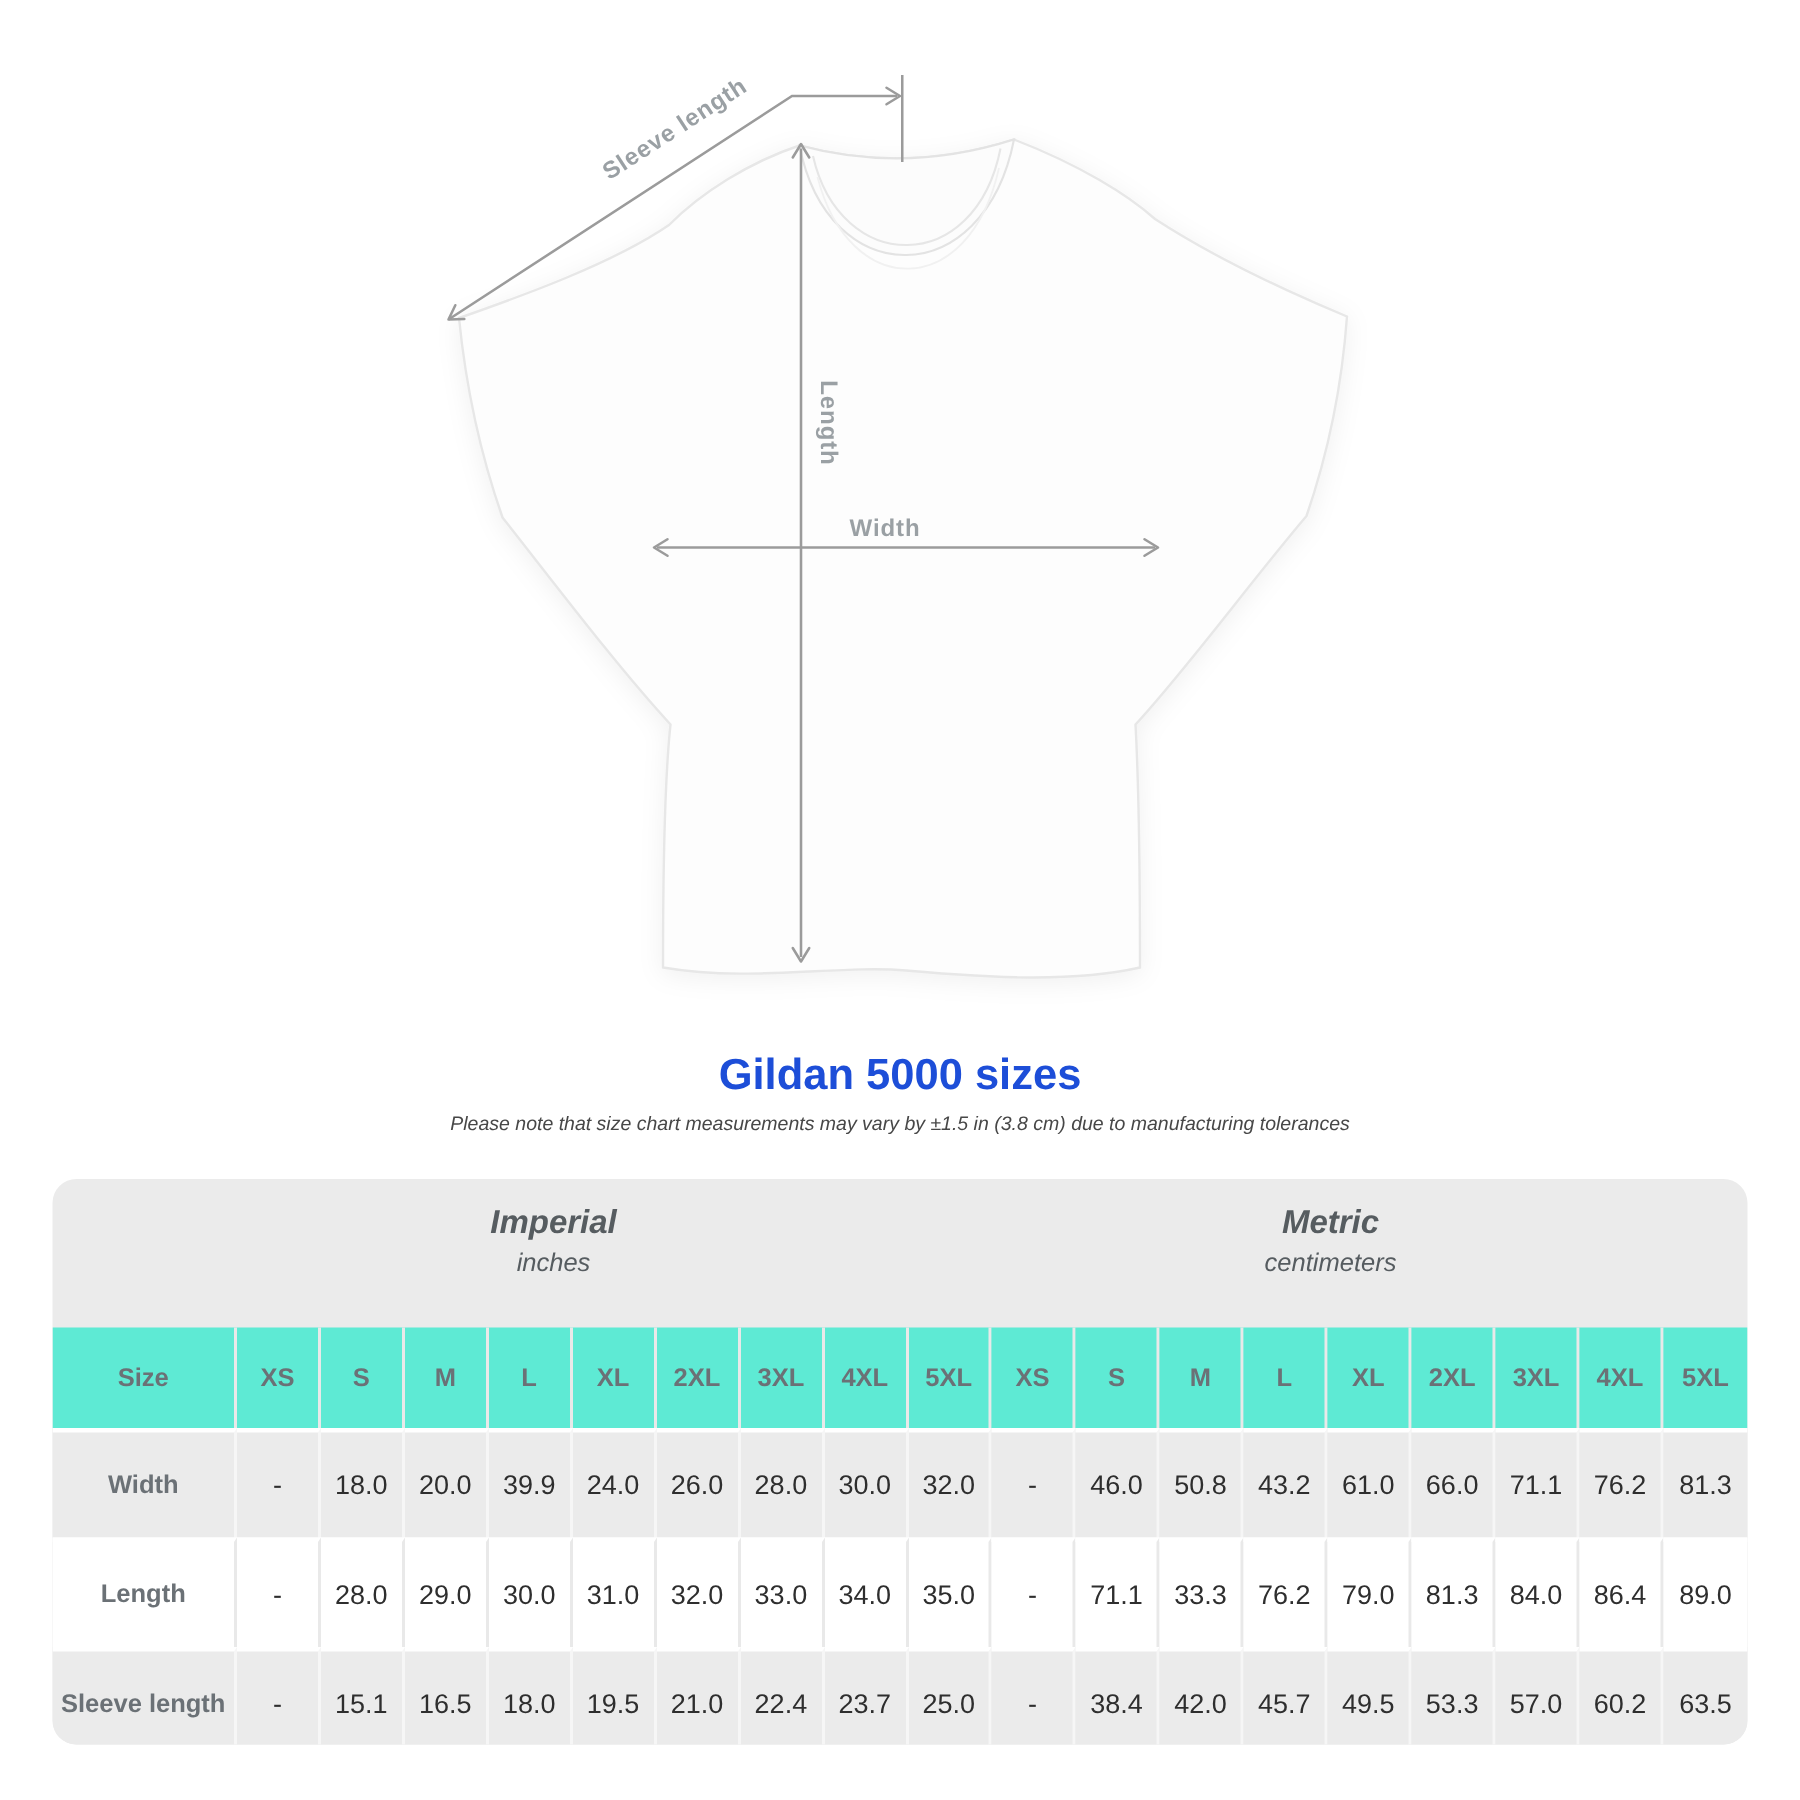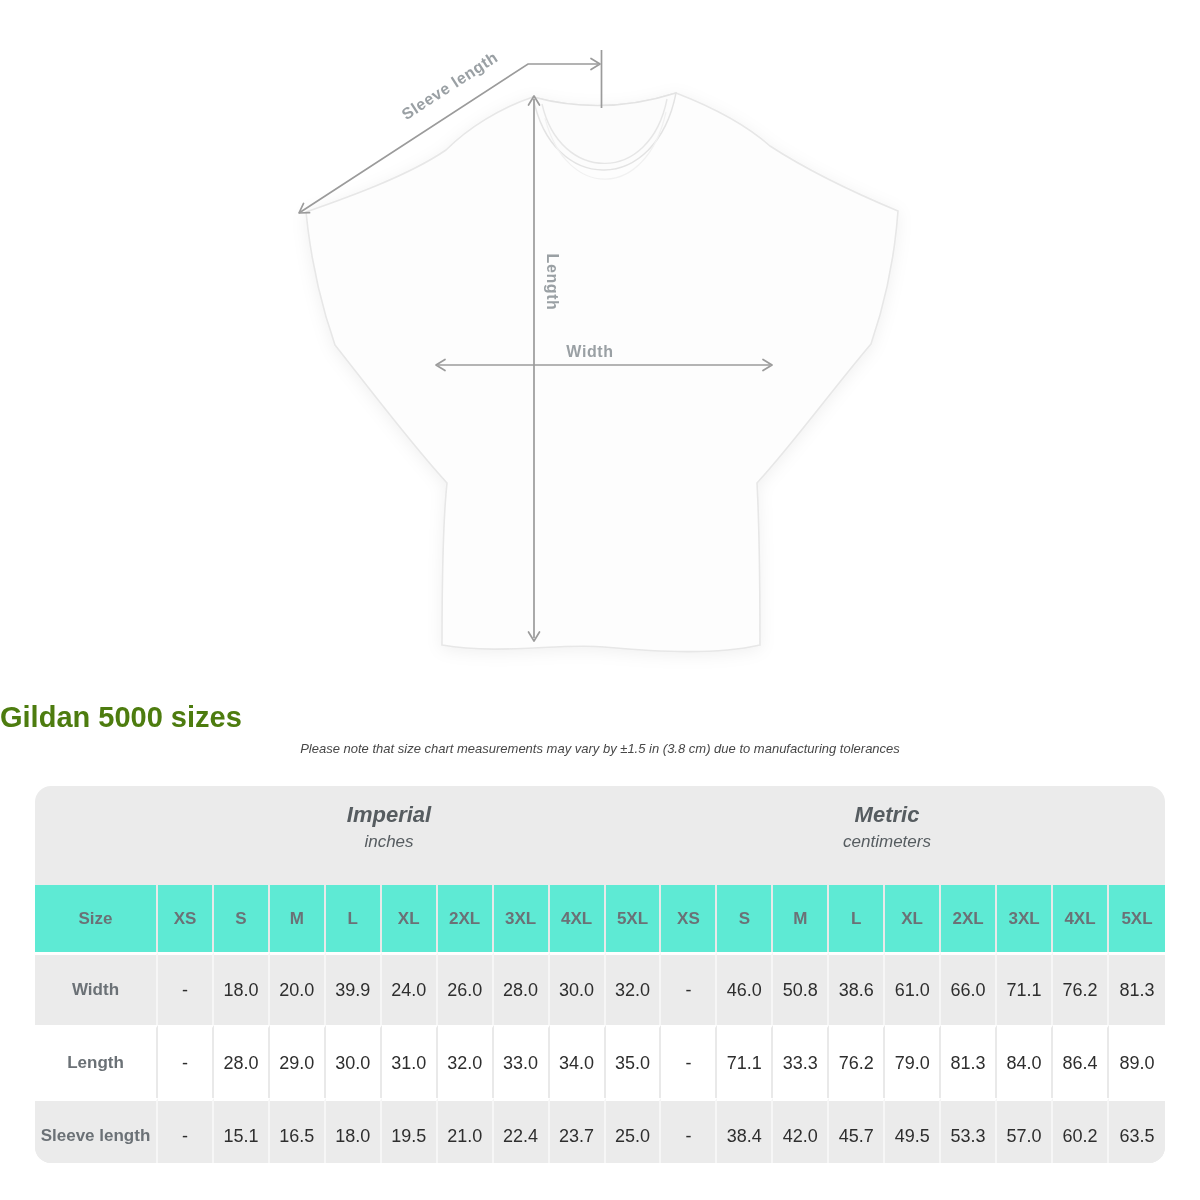--- a/index.html
+++ b/index.html
@@ -13,33 +13,33 @@
               filter:drop-shadow(0 3px 8px rgba(0,0,0,0.06));}
   .collar-fill{fill:#fcfcfc;stroke:#e3e3e3;stroke-width:1.4;}
   .collar-line{fill:none;stroke:#e6e6e6;stroke-width:1.4;}
   .collar-faint{fill:none;stroke:#f1f1f1;stroke-width:1.2;}
   .meas-line{fill:none;stroke:#9b9b9b;stroke-width:1.7;}
   .meas-head{fill:none;stroke:#9b9b9b;stroke-width:1.7;stroke-linecap:round;stroke-linejoin:round;}
   .meas-label{font-family:"Liberation Sans", sans-serif;font-size:16px;font-weight:bold;
               fill:#9aa0a4;letter-spacing:0.6px;}
 
   
-  .title{position:absolute;left:0;top:701px;width:1200px;text-align:left;
-         font-size:29px;font-weight:bold;color:#4d7c0f;}
+  .title{position:absolute;left:0;top:701px;width:1200px;text-align:center;
+         font-size:29px;font-weight:bold;color:#1d4ed8;}
   .subtitle{position:absolute;left:0;top:741px;width:1200px;text-align:center;
             font-size:13px;font-style:italic;color:#474747;}
 
   
   .table-card{position:absolute;left:35px;top:786px;width:1130px;height:377px;
               background:#ebebeb;border-radius:16px;overflow:hidden;}
   .units-band{position:relative;height:99px;}
   .unit-group{position:absolute;top:14px;transform:translateX(-50%);text-align:center;}
   .unit-group .u-label{font-size:22px;font-weight:bold;font-style:italic;color:#565c60;line-height:30px;}
   .unit-group .u-sub{font-size:17px;font-style:italic;color:#565c60;line-height:24px;}
-  .ug-imperial{left:354px;}
+  .ug-imperial{left:334px;}
   .ug-metric{left:852px;}
 
   table.sizes{border-collapse:separate;border-spacing:0;table-layout:fixed;
               width:1130px;}
   table.sizes td, table.sizes th{padding:0;text-align:center;vertical-align:middle;
               font-family:"Liberation Sans", sans-serif;}
   col.c-label{width:123px;}
   tr.r-head td{height:67px;background:#5eead4;}
   tr.r-data td{height:70px;border-top:3px solid #ffffff;}
   tr.r-white td{background:#ffffff;}
@@ -160,21 +160,21 @@
             <td class="val">20.0</td>
             <td class="val">39.9</td>
             <td class="val">24.0</td>
             <td class="val">26.0</td>
             <td class="val">28.0</td>
             <td class="val">30.0</td>
             <td class="val">32.0</td>
             <td class="val">-</td>
             <td class="val">46.0</td>
             <td class="val">50.8</td>
-            <td class="val">38.6</td>
+            <td class="val">43.2</td>
             <td class="val">61.0</td>
             <td class="val">66.0</td>
             <td class="val">71.1</td>
             <td class="val">76.2</td>
             <td class="val">81.3</td>
           </tr>
           <tr class="r-data r-white">
             <td class="hd">Length</td>
             <td class="val">-</td>
             <td class="val">28.0</td>

